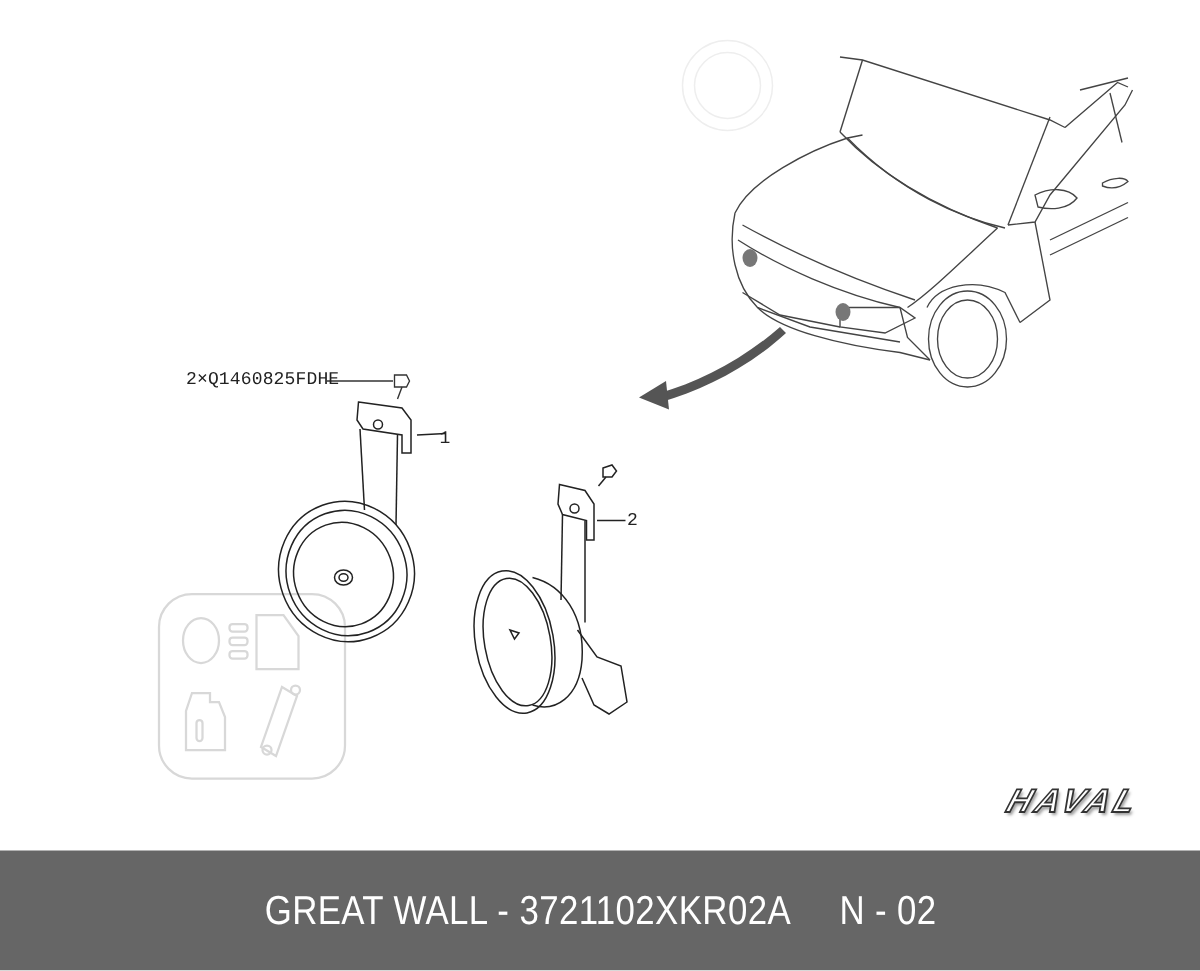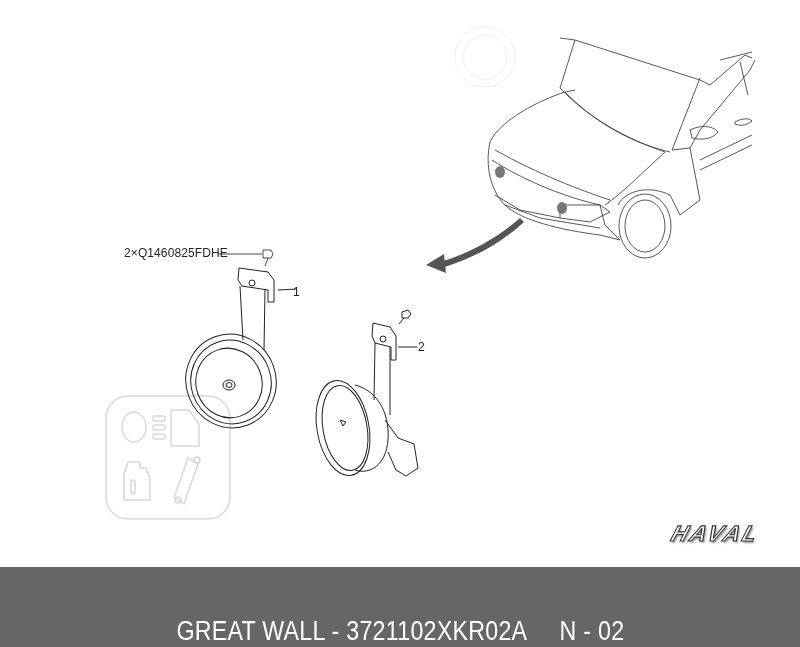--- a/index.html
+++ b/index.html
@@ -1,25 +1,25 @@
 <!DOCTYPE html>
 <html><head>
 <meta charset="utf-8">
 <style>
   html, body { margin: 0; padding: 0; background: #ffffff; }
   body { width: 800px; height: 647px; position: relative; overflow: hidden; font-family: "Liberation Sans", sans-serif; }
   .canvas { position: absolute; left: 0; top: 0; width: 800px; height: 567px; background: #ffffff; }
   .canvas svg { position: absolute; left: 0; top: 0; }
-  .label { position: absolute; font-family: Liberation Sans, sans-serif; color: #222; white-space: nowrap; }
+  .label { position: absolute; font-family: Liberation Mono, monospace; color: #222; white-space: nowrap; }
   .fastener-label { left: 124px; top: 246px; font-size: 12px; letter-spacing: 0.1px; }
   .callout-1 { left: 293px; top: 285px; font-size: 12px; }
   .callout-2 { left: 418px; top: 340px; font-size: 12px; }
   .watermark { position: absolute; left: 260px; top: 392px; font-family: "Liberation Sans", sans-serif; font-size: 152px; line-height: 1; color: transparent; -webkit-text-stroke: 1.3px #d6d6d6; letter-spacing: 2px; }
   .brand-logo { position: absolute; left: 672px; top: 521px; font-family: "Liberation Sans", sans-serif; font-weight: bold; font-style: italic; font-size: 22px; letter-spacing: 3px; color: #ffffff; -webkit-text-stroke: 1.2px #333; text-shadow: 2px 2px 2px #999; transform: skewX(-18deg); }
-  .footer { position: absolute; left: 0; top: 567px; width: 800px; height: 80px; background: #666666; display: flex; align-items: flex-end; justify-content: center; }
+  .footer { position: absolute; left: 0; top: 567px; width: 800px; height: 80px; background: #666666; display: flex; align-items: center; justify-content: center; }
   .footer-text { color: #ffffff; font-family: "Liberation Sans", sans-serif; font-size: 27px; letter-spacing: 0.3px; transform: scaleX(0.86); white-space: pre; }
 </style>
 </head>
 <body>
 
 <div class="canvas">
   <svg width="800" height="567" viewBox="0 0 800 567">
 
     <g fill="none" stroke="#d8d8d8" stroke-width="1.5">
       <rect x="106" y="396" width="124" height="123" rx="22"></rect>

